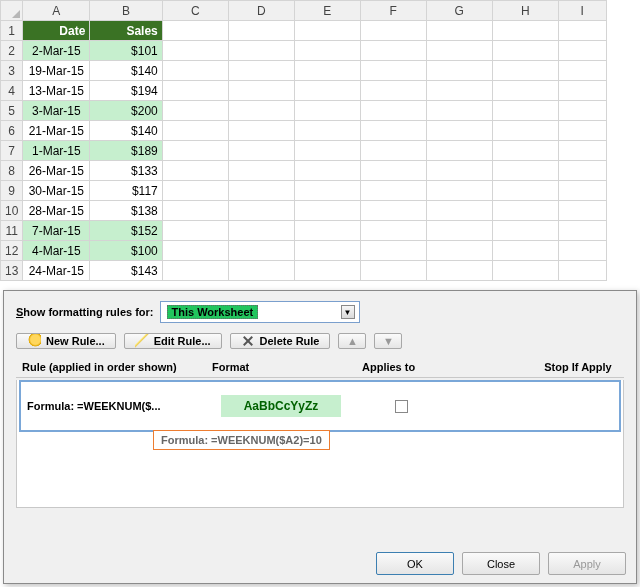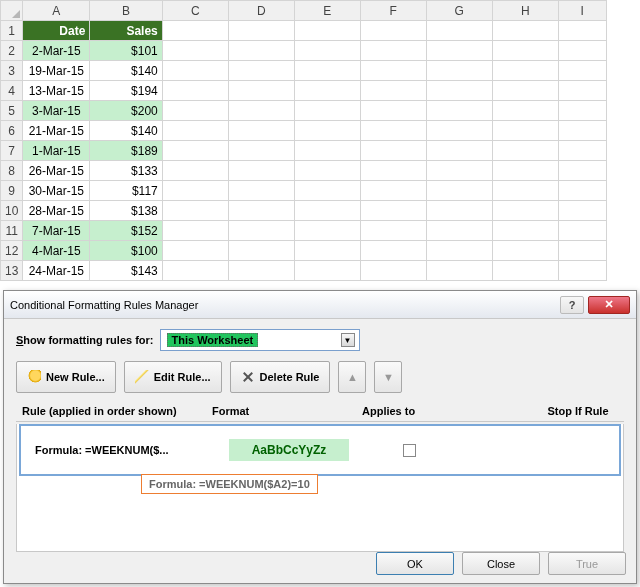--- a/index.html
+++ b/index.html
@@ -119,21 +119,21 @@
   }
   .combo .arrow {
     width: 14px; height: 14px;
     background: linear-gradient(#f7f7f7,#d9d9d9);
     border: 1px solid #888;
     display: flex; align-items: center; justify-content: center;
     font-size: 8px;
   }
   .toolbar { display: flex; gap: 8px; margin-bottom: 8px; }
   .btn {
-    height: 32px;
+    height: 16px;
     background: linear-gradient(#fafafa,#e5e5e5);
     border: 1px solid #a8a8a8;
     border-radius: 2px;
     display: inline-flex; align-items: center;
     padding: 0 10px;
     gap: 5px;
     font-size: 11px;
     color: #000;
   }
   .btn.sm { width: 28px; padding:0; justify-content:center; }
@@ -163,21 +163,20 @@
     border-top: none;
     position: relative;
   }
   .rule-row {
     display: flex;
     align-items: center;
     height: 52px;
     border: 2px solid #7aa7d8;
     margin: 2px;
     background: #fff;
-    padding-left: 8px;
   }
   .rule-row > div { padding: 0 6px; }
   .fmt-preview {
     width: 120px; height: 22px;
     background: #c6efce; color: #006100;
     display:flex; align-items:center; justify-content:center;
     font-size: 12px;
     margin: 0 4px;
   }
   .applies-input {
@@ -192,21 +191,21 @@
     width:20px; height:20px; border:1px solid #888;
     background:linear-gradient(#fafafa,#e6e6e6);
     display:flex; align-items:center; justify-content:center;
   }
   .refbtn svg { width:14px; height:14px; }
   .stopbox {
     width:13px; height:13px; border:1px solid #888; background:#fff; margin:auto;
   }
   .tooltip {
     position:absolute;
-    left: 124px; top: 50px;
+    left: 136px; top: 50px;
     border: 1.5px solid #ed7d31;
     background: #fff;
     padding: 3px 7px;
     color: #666;
     font-size: 11px;
   }
   .dlg-footer {
     position:absolute; bottom:8px; right:10px;
     display:flex; gap:8px;
   }
@@ -385,25 +384,20 @@
         <td></td>
         <td></td>
         <td></td>
         <td></td>
         <td style="width: 48px;"></td>
       </tr>
     </tbody>
 </table>
 
 <div class="dialog">
-  <div class="titlebar">
-    <span class="title">Conditional Formatting Rules Manager</span>
-    <span class="winbtn help">?</span>
-    <span class="winbtn close">✕</span>
-  </div>
   <div class="dlg-body">
     <div class="row">
       <span class="label"><span class="u">S</span><span>how formatting rules for:</span></span>
       <div class="combo">
         <span class="sel">This Worksheet</span>
         <span class="arrow">▼</span>
       </div>
     </div>
     <div class="toolbar">
       <span class="btn">
@@ -418,33 +412,33 @@
           <span class="ico ico-del"></span>
           <span><span class="u">D</span>elete Rule</span>
         </span>
       <span class="btn sm disabled">▲</span>
       <span class="btn sm disabled">▼</span>
     </div>
     <div class="rules-hdr">
       <div class="col-rule">Rule (applied in order shown)</div>
       <div class="col-format">Format</div>
       <div class="col-applies">Applies to</div>
-      <div class="col-stop">Stop If Rule</div>
+      <div class="col-stop">Stop If Apply</div>
     </div>
     <div class="rules-area">
       <div class="rule-row">
         <div class="col-rule">Formula: =WEEKNUM($...</div>
         <div class="col-format">
           <div class="fmt-preview">AaBbCcYyZz</div>
         </div>
         <div class="col-stop">
             <div class="stopbox"></div>
           </div>
       </div>
       <div class="tooltip">Formula: =WEEKNUM($A2)=10</div>
     </div>
   </div>
   <div class="dlg-footer">
     <span class="btn primary">OK</span>
     <span class="btn">Close</span>
-    <span class="btn disabled">True</span>
+    <span class="btn disabled">Apply</span>
   </div>
 </div>
 
 </body></html>

